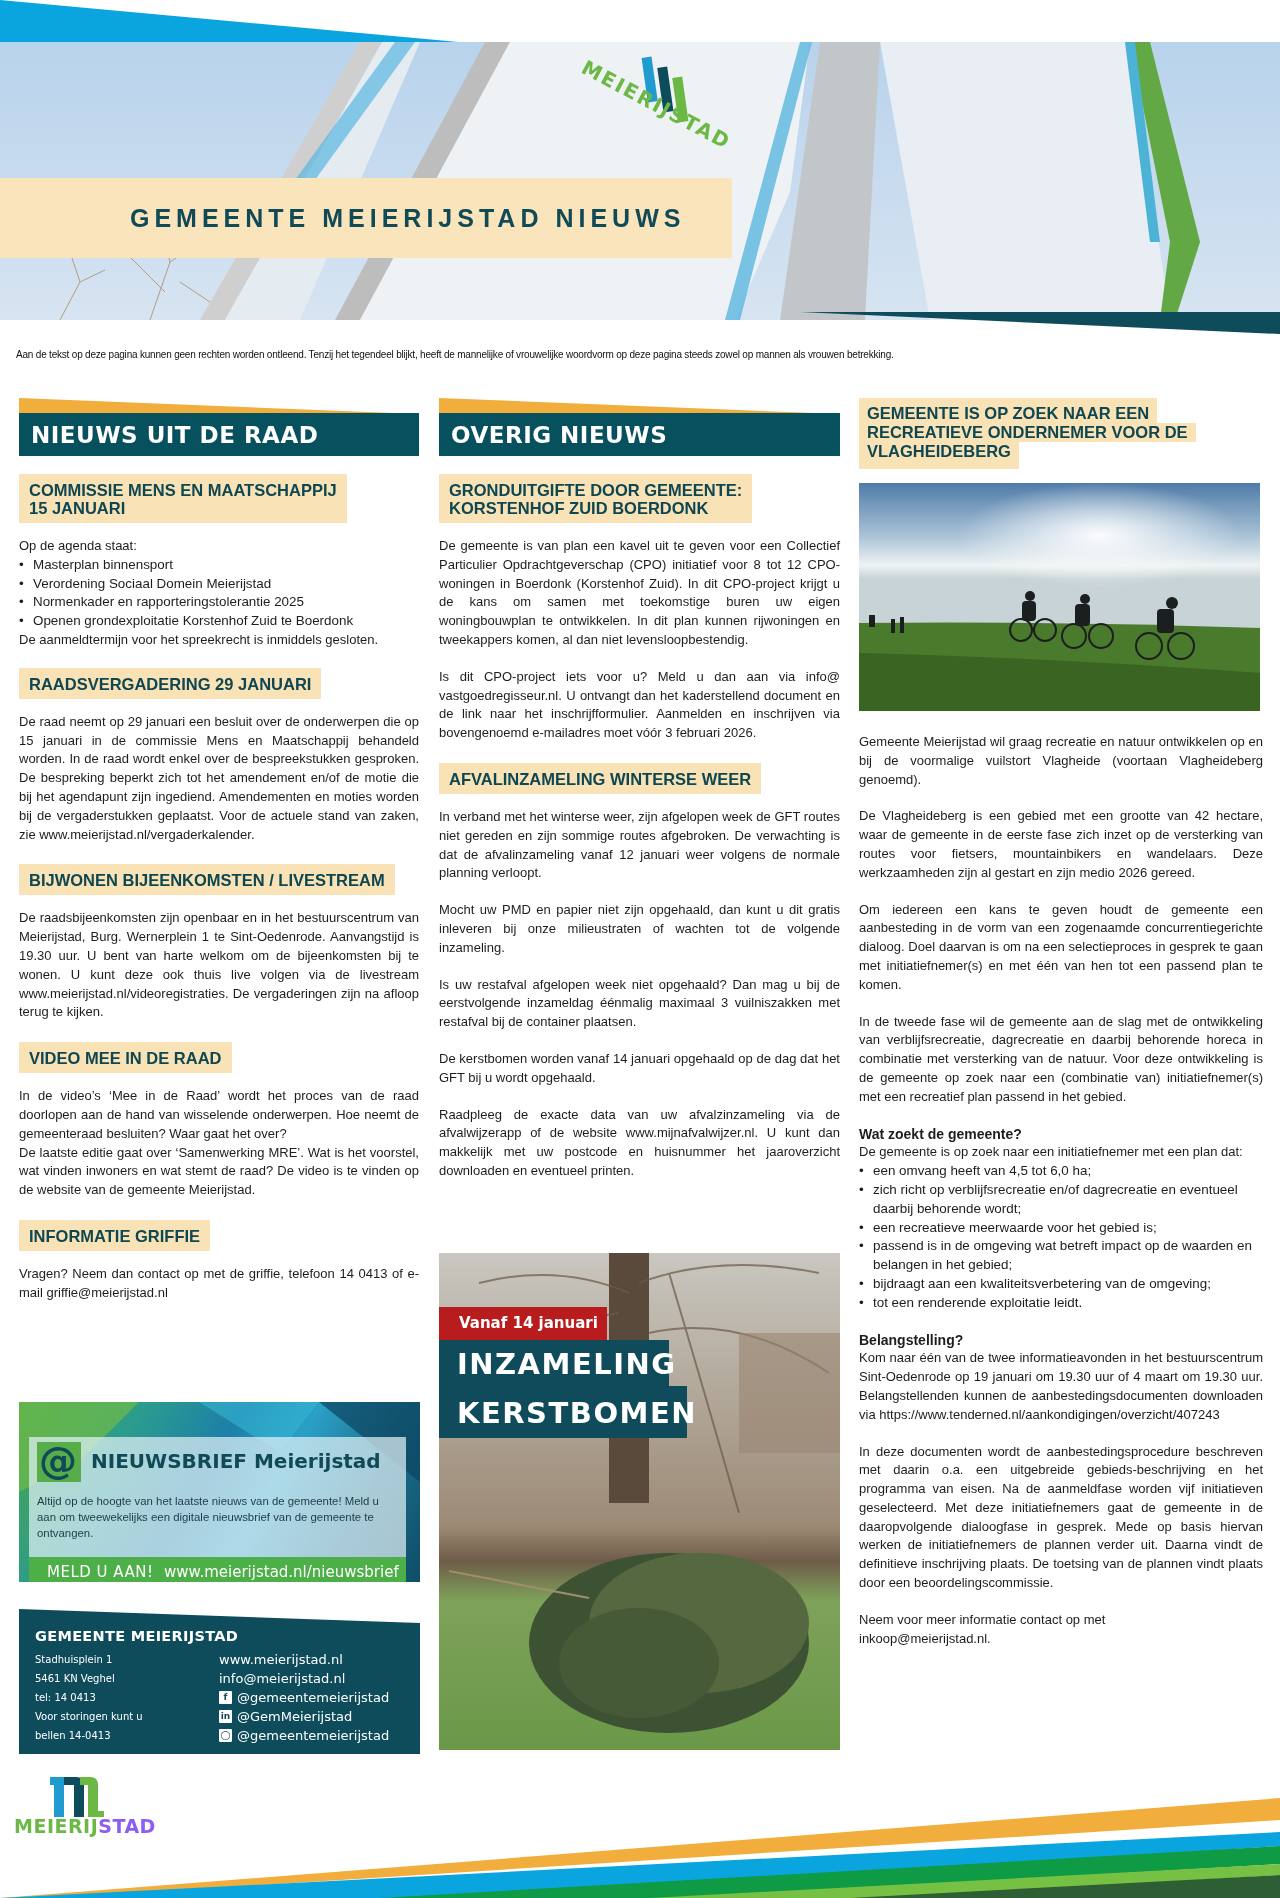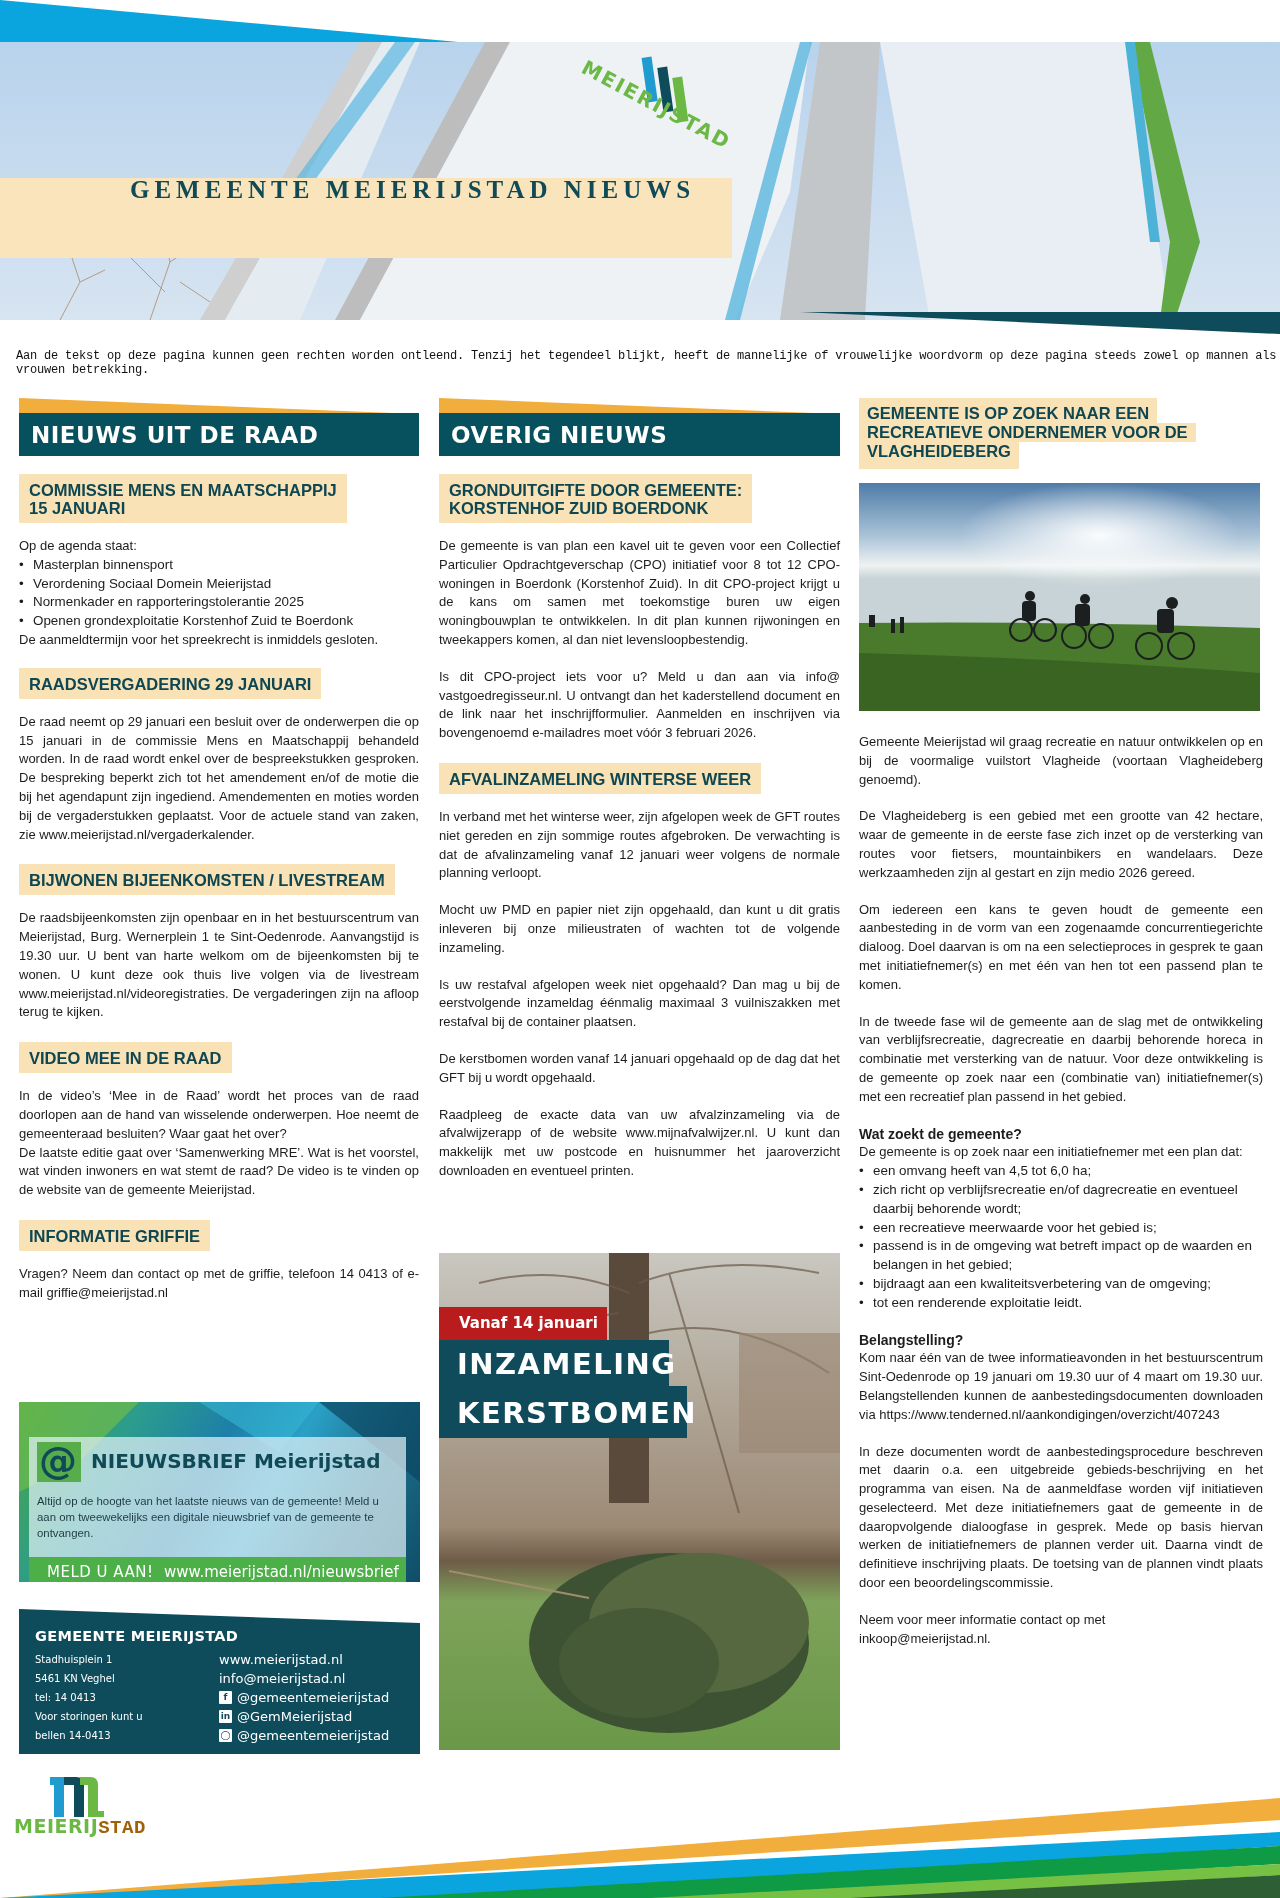--- a/index.html
+++ b/index.html
@@ -5,25 +5,25 @@
   * { box-sizing: border-box; margin: 0; padding: 0; }
   html, body { width: 1280px; height: 1898px; background: #ffffff; overflow: hidden; }
   body { position: relative; font-family: "Liberation Sans", sans-serif; color: #1a1a1a; }
 
   
   .top-triangle { position: absolute; left: 0; top: 0; width: 1280px; height: 44px; }
   .hero { position: absolute; left: 0; top: 42px; width: 1280px; height: 278px; overflow: hidden;
     background: linear-gradient(180deg, #b8d3ec 0%, #c9dcef 55%, #d7e4f1 100%); }
   .hero svg { position: absolute; left: 0; top: 0; }
   .hero-title-band { position: absolute; left: 0; top: 178px; width: 732px; height: 80px; background: #f9e4bb; }
-  .hero-title { position: absolute; left: 130px; top: 176px; font-family: Liberation Serif, serif; font-weight: bold;
+  .hero-title { position: absolute; left: 130px; top: 204px; font-family: Liberation Sans, sans-serif; font-weight: bold;
     font-size: 25px; letter-spacing: 5px; color: #114a57; }
   .hero-bottom { position: absolute; left: 0; top: 312px; width: 1280px; height: 22px; }
 
-  .disclaimer { position: absolute; left: 16px; top: 349px; font-size: 12px; color: #111; letter-spacing: -0.2px; font-family: Liberation Mono, monospace; }
+  .disclaimer { position: absolute; left: 16px; top: 349px; font-size: 10px; color: #111; letter-spacing: -0.2px; font-family: Liberation Sans, sans-serif; }
 
   
   .col { position: absolute; top: 398px; }
   .col-1 { left: 19px; width: 400px; }
   .col-2 { left: 439px; width: 401px; }
   .col-3 { left: 859px; width: 404px; }
 
   .section-banner { position: relative; height: 60px; margin-bottom: 16px; }
   .section-banner .orange { position: absolute; left: 0; top: 0; width: 100%; height: 16px; }
   .section-banner .bar { position: absolute; left: 0; top: 15px; width: 100%; height: 43px; background: #07505e; }
@@ -64,21 +64,21 @@
   .contact .c-left { position: absolute; left: 16px; top: 41px; color: #fff; font-family: "DejaVu Sans", sans-serif; font-size: 10px; line-height: 19px; }
   .contact .c-right { position: absolute; left: 200px; top: 41px; color: #fff; font-family: "DejaVu Sans", sans-serif; font-size: 13px; line-height: 19px; }
   .contact .c-row { display: flex; align-items: center; gap: 5px; height: 19px; }
   .social { width: 13px; height: 13px; background: #fff; color: #114a57; font-size: 9px; font-weight: bold; display: inline-flex;
     align-items: center; justify-content: center; border-radius: 1px; font-family: "DejaVu Sans", sans-serif; }
 
   
   .logo { position: absolute; left: 14px; top: 1764px; width: 140px; height: 68px; }
   .logo-word { position: absolute; left: 14px; top: 1815px; font-family: "DejaVu Sans", sans-serif; font-weight: bold; font-size: 19px; letter-spacing: 0.5px; }
   .logo-word .g { color: #6cb844; }
-  .logo-word .d { color: #a16207; font-family: Liberation Mono, monospace; }
+  .logo-word .d { color: #8b5cf6; }
 
   .bottom-stripes { position: absolute; left: 0; top: 1780px; width: 1280px; height: 118px; }
 
   
   .photo { position: relative; overflow: hidden; }
   .bike-photo { width: 401px; height: 228px; margin-bottom: 22px; }
   .tree-photo { position: absolute; left: 439px; top: 1253px; width: 401px; height: 497px; }
   .tree-photo .green-tag { position: absolute; left: 0; top: 54px; width: 168px; height: 33px; background: #b91c1c; }
   .tree-photo .green-tag span { position: absolute; left: 20px; top: 7px; color: #fff; font-family: "DejaVu Sans", sans-serif; font-weight: bold; font-size: 15px; }
   .tree-photo .dark-tag { position: absolute; left: 0; top: 87px; width: 230px; height: 97px; background: #0f4b5a; }

